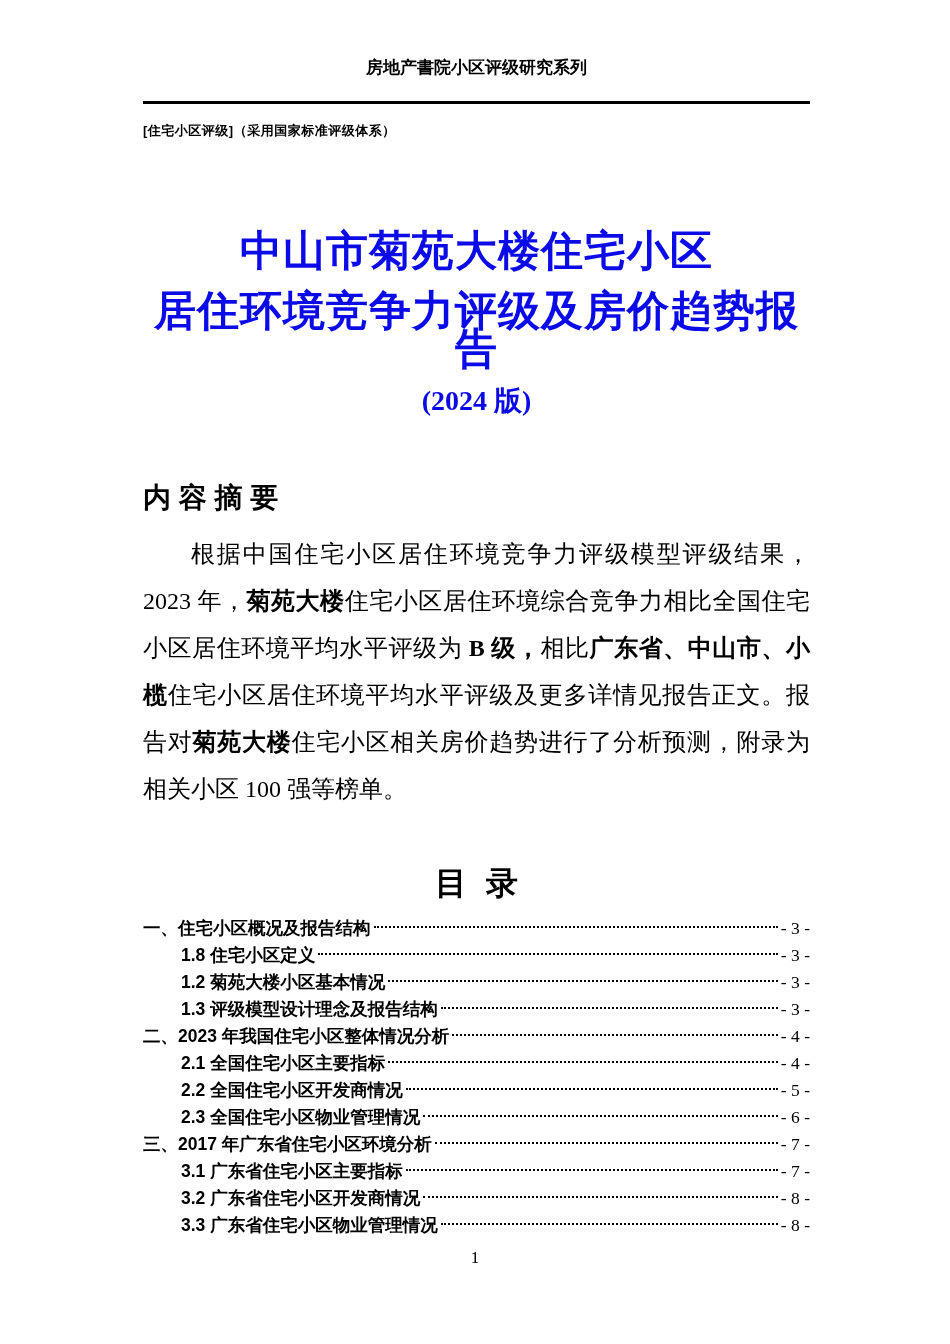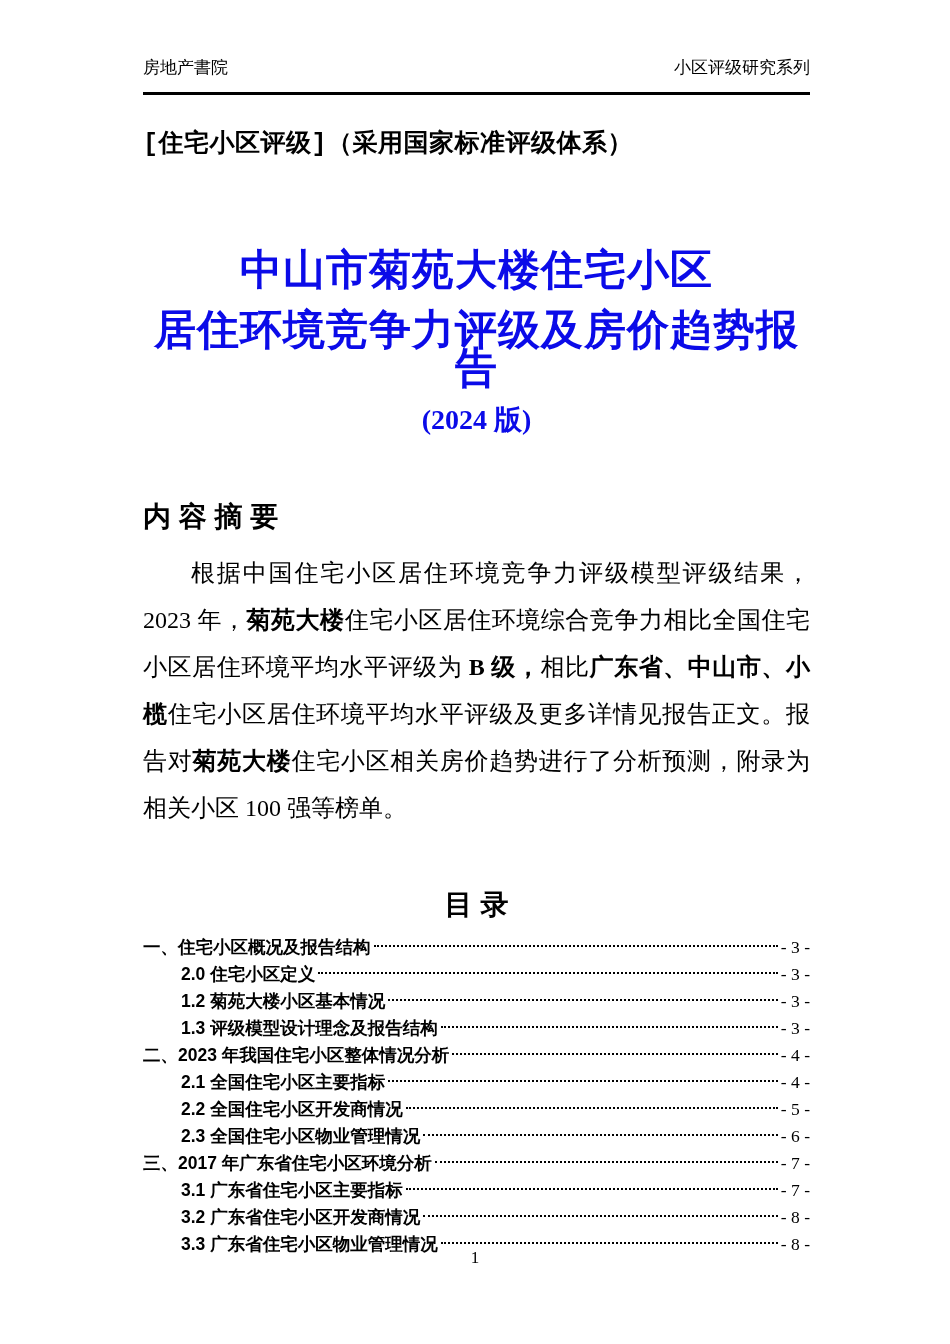--- a/index.html
+++ b/index.html
@@ -11,34 +11,35 @@
     background: #ffffff;
     color: #000000;
     font-family: "Liberation Serif", serif;
     overflow: hidden;
     box-sizing: border-box;
     padding: 58px 140px 0 143px;
   }
   
   .header {
     display: flex;
-    justify-content: space-between;
+    justify-content: center;
     align-items: flex-end;
     border-bottom: 3px solid #000;
-    padding-bottom: 14px;
+    padding-bottom: 23px;
     font-family: "Liberation Sans", sans-serif;
     font-size: 17px;
     line-height: 20px;
+    font-weight: bold;
   }
   
   .subtitle {
-    margin-top: 31px;
-    font-family: Liberation Mono, monospace;
-    font-weight: bold;
-    font-size: 25px;
+    margin-top: 18px;
+    font-family: Liberation Sans, sans-serif;
+    font-weight: bold;
+    font-size: 13px;
     letter-spacing: 0.5px;
   }
   
   .title-block {
     text-align: center;
     margin-top: 92px;
     color: var(--title-blue, #0000EE);
     font-weight: bold;
   }
   .title-line1, .title-line2 { font-size: 42px; line-height: 38px; letter-spacing: 1px; }
@@ -57,22 +58,22 @@
     font-size: 24px;
     line-height: 47px;
     text-align: justify;
     text-indent: 2em;
   }
   .abstract-paragraph b { font-weight: bold; }
   
   .toc-heading {
     margin: 56px 0 0 0;
     text-align: center;
-    font-family: Liberation Sans, sans-serif;
-    font-size: 28px;
+    font-family: Liberation Mono, monospace;
+    font-size: 32px;
     line-height: 34px;
     font-weight: bold;
   }
   .toc-list { margin-top: 12px; font-size: 17.5px; }
   .toc-row {
     display: flex;
     align-items: center;
     line-height: 27px;
     font-family: "Liberation Sans", sans-serif;
     font-weight: bold;
@@ -127,21 +128,21 @@
 
   <h2 class="toc-heading">目 录</h2>
 
   <div class="toc-list">
       <div class="toc-row">
         <span class="toc-title">一、住宅小区概况及报告结构</span>
         <span class="toc-dots"></span>
         <span class="toc-page">- 3 -</span>
       </div>
       <div class="toc-row toc-level-2">
-        <span class="toc-title">2.0 住宅小区定义</span>
+        <span class="toc-title">1.8 住宅小区定义</span>
         <span class="toc-dots"></span>
         <span class="toc-page">- 3 -</span>
       </div>
       <div class="toc-row toc-level-2">
         <span class="toc-title">1.2 菊苑大楼小区基本情况</span>
         <span class="toc-dots"></span>
         <span class="toc-page">- 3 -</span>
       </div>
       <div class="toc-row toc-level-2">
         <span class="toc-title">1.3 评级模型设计理念及报告结构</span>

